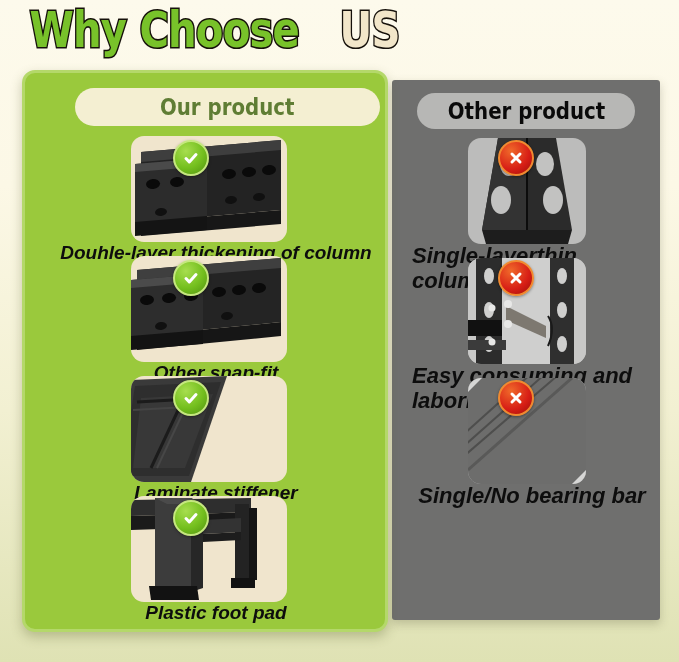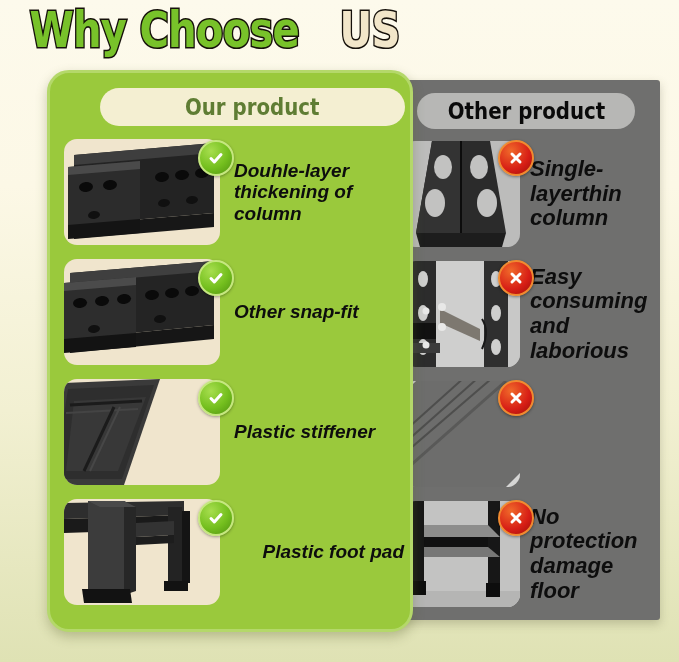--- a/index.html
+++ b/index.html
@@ -51,24 +51,23 @@
     box-shadow: 0 4px 10px rgba(90,90,60,0.28);
   }
   .panel-our {
     position: absolute;
     left: 22px;
     top: 70px;
     width: 366px;
     height: 562px;
     background: #9ac93c;
     border: 3px solid #b4d86a;
-    border-radius: 22px;
+    border-radius: 13px;
     box-sizing: border-box;
     box-shadow: 0 5px 12px rgba(90,100,50,0.33);
-    margin-left: 25px;
   }
 
   
   .pill-our {
     position: absolute;
     left: 50px;
     top: 15px;
     width: 305px;
     height: 38px;
     background: #f4efd2;
@@ -103,20 +102,21 @@
     color: #0a0a0a;
     transform: scaleX(0.86);
     display: inline-block;
   }
 
   
   .row {
     position: absolute;
     display: flex;
     align-items: center;
+    flex-direction: column;
   }
   .row-our  { left: 14px; width: 340px; height: 112px; }
   .row-other{ left: 10px; width: 250px; height: 112px; }
 
   .thumb {
     position: relative;
     border-radius: 13px;
     overflow: hidden;
     flex: none;
   }
@@ -242,43 +242,23 @@
         <line x1="-4" y1="68" x2="86" y2="-12" stroke="#4e4e4d" stroke-width="2"></line>
         <line x1="-4" y1="78" x2="96" y2="-8" stroke="#4e4e4d" stroke-width="2"></line>
         <line x1="0" y1="92" x2="104" y2="0" stroke="#595958" stroke-width="3"></line>
       </svg>
     </div>
     <div class="badge badge-x" style="left:96px;top:2px;right:auto;">
       <svg width="16" height="16" viewBox="0 0 16 16">
           <path d="M4 4 L12 12 M12 4 L4 12" stroke="#fff" stroke-width="3" stroke-linecap="round"></path>
         </svg>
     </div>
-  </div>
-
-  <div class="row row-other" style="top:418px;">
-    <div class="thumb thumb-other">
-      <svg class="art" viewBox="0 0 118 106" preserveAspectRatio="none">
-        <rect x="0" y="0" width="118" height="106" fill="#c3c3c2"></rect>
-        <rect x="10" y="0" width="12" height="88" fill="#171717"></rect>
-        <rect x="86" y="0" width="12" height="90" fill="#171717"></rect>
-        <polygon points="22,24 86,24 98,36 22,36" fill="#8d8d8c"></polygon>
-        <rect x="22" y="36" width="64" height="10" fill="#111"></rect>
-        <polygon points="22,46 86,46 98,56 22,56" fill="#777776"></polygon>
-        <rect x="0" y="90" width="118" height="16" fill="#b5b5b4"></rect>
-        <rect x="10" y="80" width="14" height="14" fill="#0d0d0d"></rect>
-        <rect x="84" y="82" width="14" height="14" fill="#0d0d0d"></rect>
-      </svg>
-    </div>
-    <div class="badge badge-x" style="left:96px;top:2px;right:auto;">
-      <svg width="16" height="16" viewBox="0 0 16 16">
-          <path d="M4 4 L12 12 M12 4 L4 12" stroke="#fff" stroke-width="3" stroke-linecap="round"></path>
-        </svg>
-    </div>
-    <div class="caption caption-other">No protection damage floor</div>
-  </div>
+    <div class="caption caption-other">Single/No bearing bar</div>
+  </div>
+
 </div>
 
 <div class="panel-our">
 
   <div class="pill-our">
     <span class="pill-our-text">Our product</span>
   </div>
 
   <div class="row row-our" style="top:63px;">
     <div class="thumb thumb-our">
@@ -344,21 +324,21 @@
         <path d="M2 34 L74 30" stroke="#444" stroke-width="2"></path>
         <path d="M20 92 L50 28" stroke="#1b1b1b" stroke-width="3"></path>
         <path d="M26 92 L56 28" stroke="#474747" stroke-width="2"></path>
       </svg>
     </div>
     <div class="badge badge-check" style="left:134px;top:4px;right:auto;">
       <svg width="18" height="18" viewBox="0 0 18 18">
           <path d="M4 9.5 L7.3 13 L14 5.5" stroke="#fff" stroke-width="3" fill="none" stroke-linecap="round" stroke-linejoin="round"></path>
         </svg>
     </div>
-    <div class="caption caption-our">Plastic stiffener</div>
+    <div class="caption caption-our">Laminate stiffener</div>
   </div>
 
   <div class="row row-our" style="top:423px;justify-content:space-between;">
     <div class="thumb thumb-our">
       <svg class="art" viewBox="0 0 156 106" preserveAspectRatio="none">
         <polygon points="0,4 120,2 120,16 0,20" fill="#2e2e2e"></polygon>
         <polygon points="0,20 120,16 120,30 0,34" fill="#1a1a1a"></polygon>
         <polygon points="24,2 60,2 60,96 24,96" fill="#3c3c3c"></polygon>
         <polygon points="60,2 72,8 72,92 60,96" fill="#272727"></polygon>
         <polygon points="24,2 60,2 72,8 36,8" fill="#4a4a4a"></polygon>

